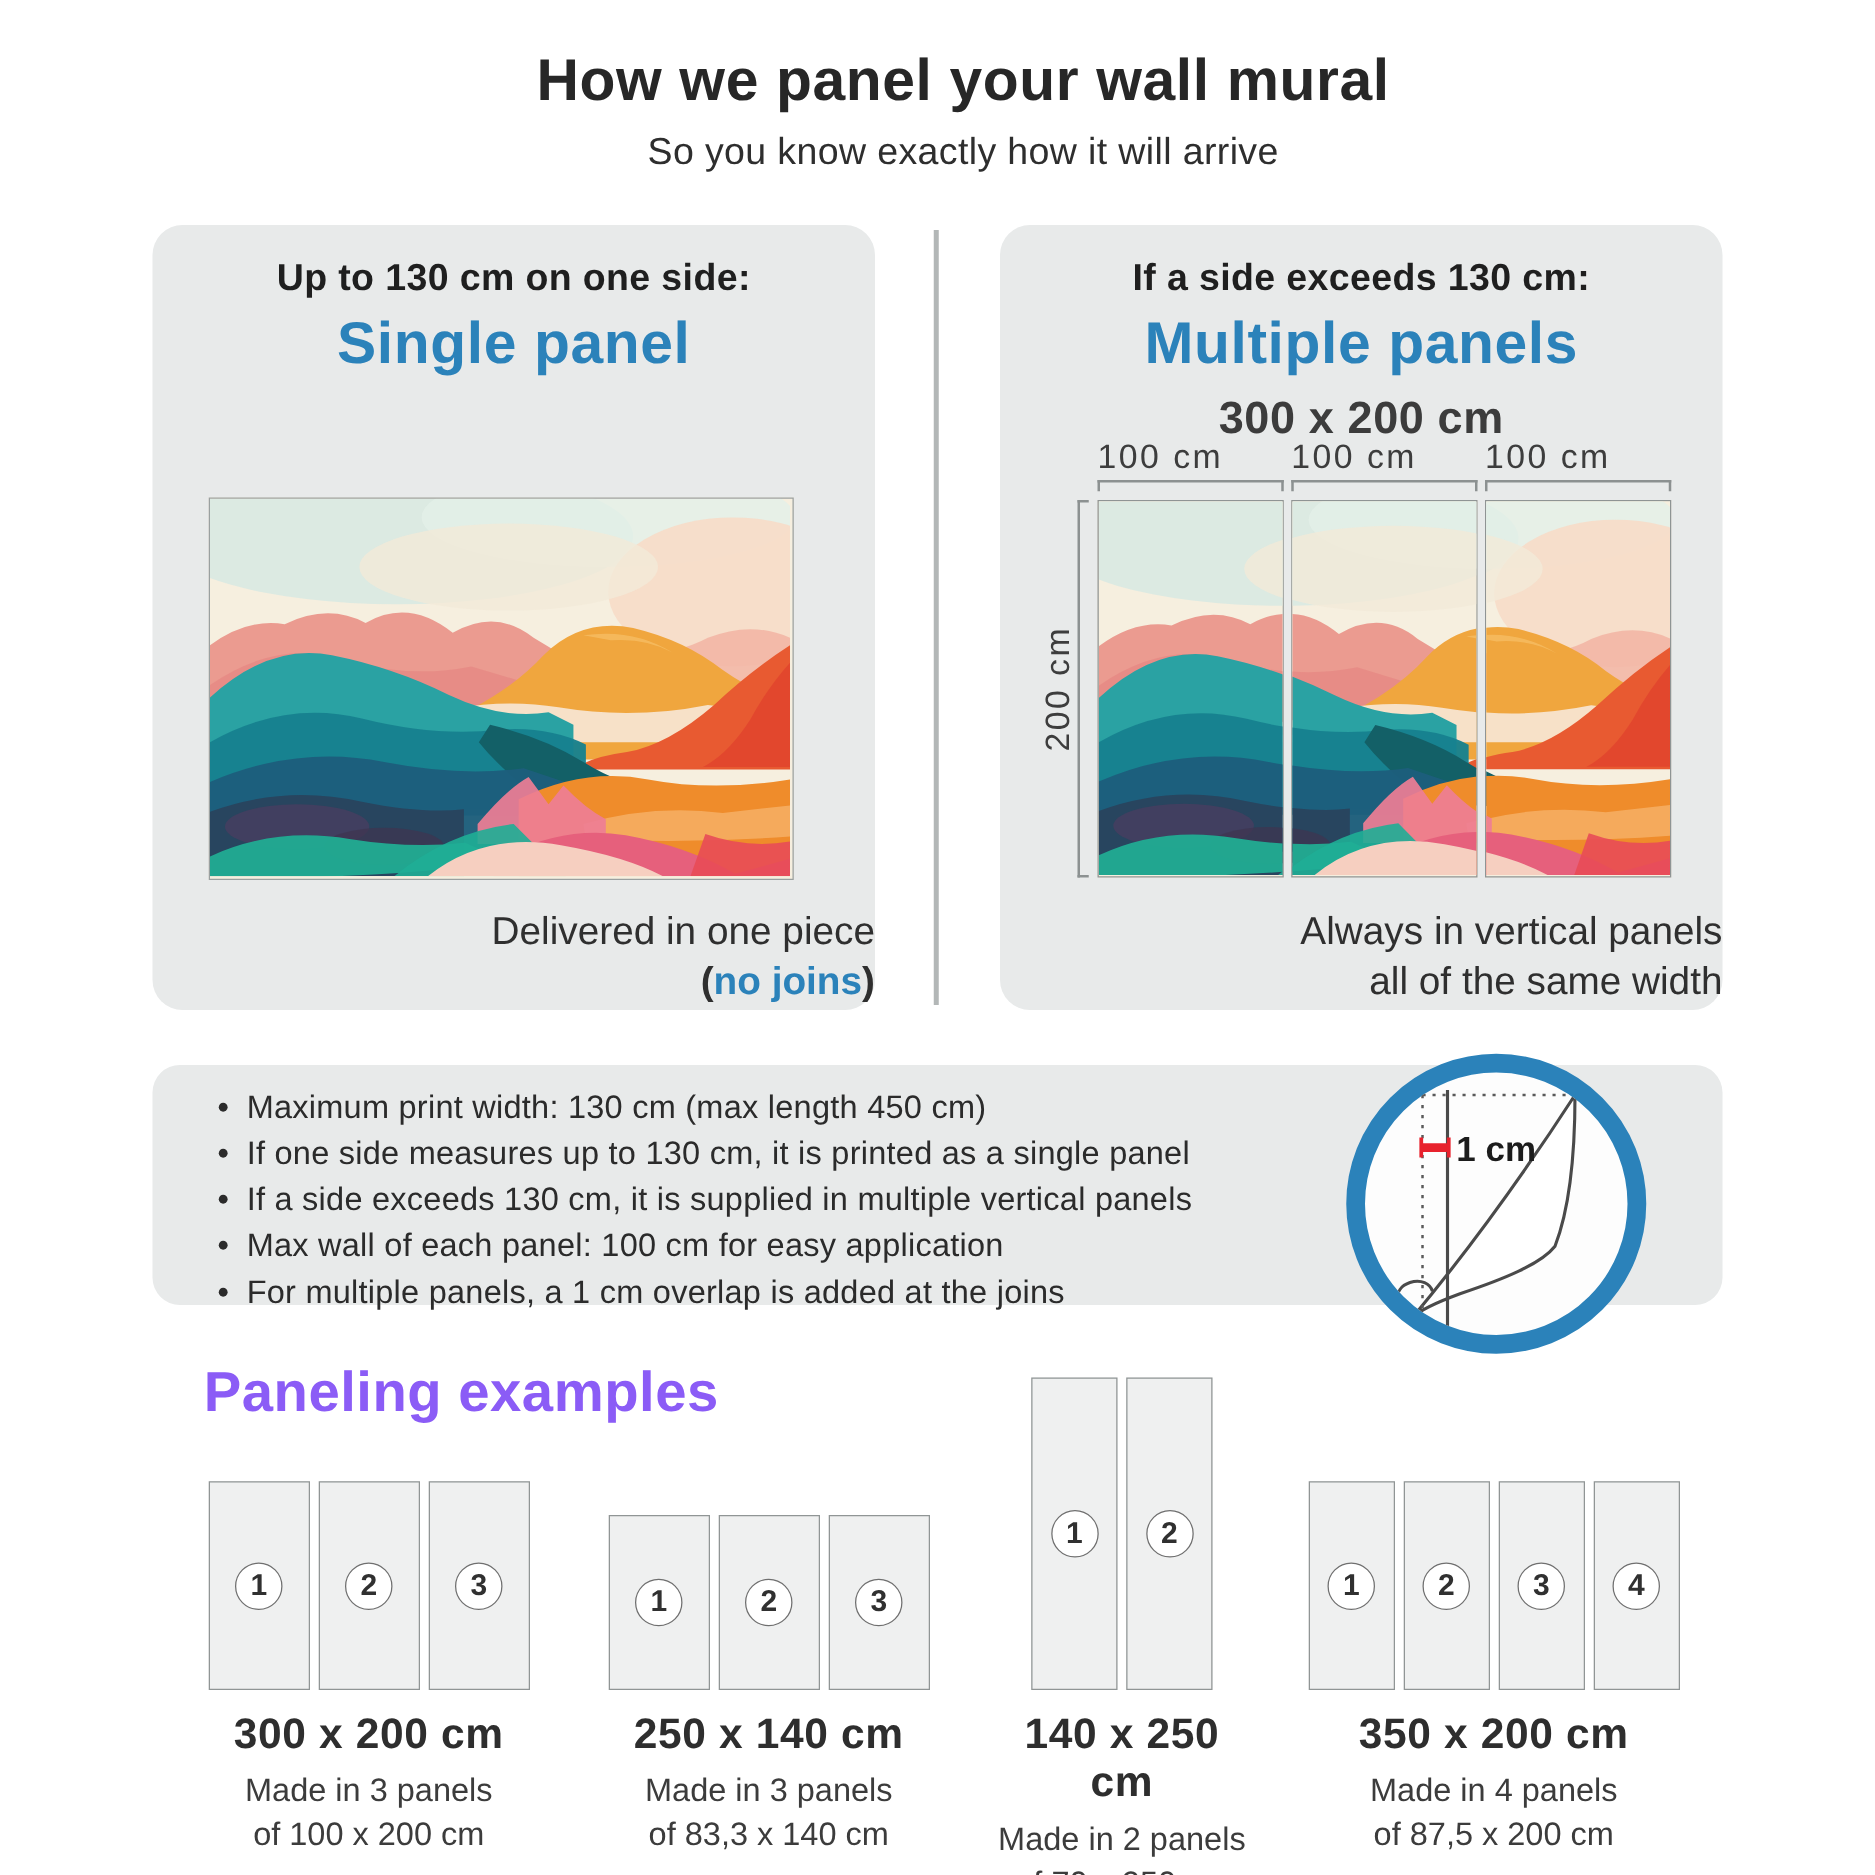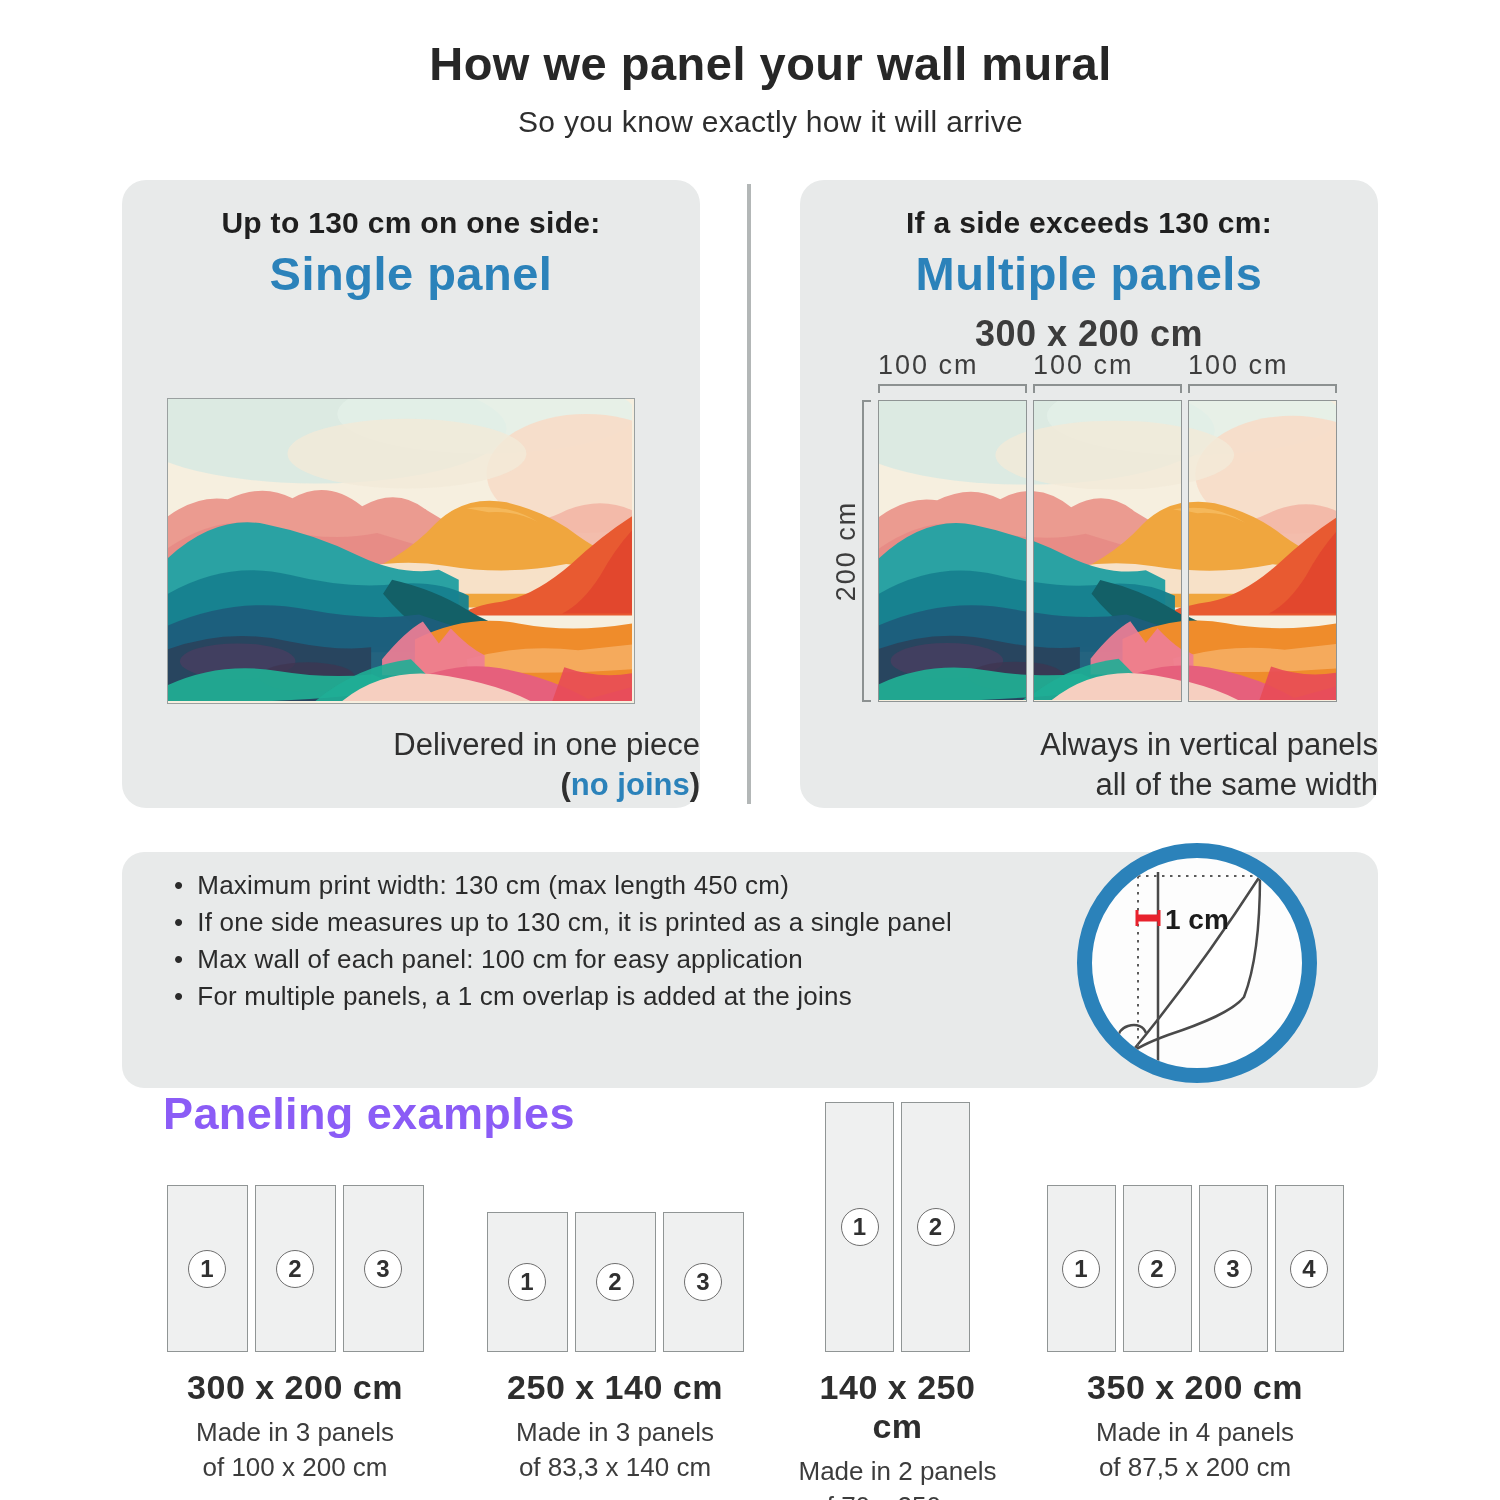--- a/index.html
+++ b/index.html
@@ -33,21 +33,21 @@
 
   
   .mlabel{position:absolute;top:170px;height:28px;font-size:27px;color:#3d3d3d;letter-spacing:2px;}
   .hbracket{position:absolute;top:204px;height:9px;border-top:2px solid #8c9191;border-left:2px solid #8c9191;border-right:2px solid #8c9191;box-sizing:border-box;}
   .vbracket{position:absolute;left:62px;top:220px;width:9px;height:302px;border-left:2px solid #8c9191;border-top:2px solid #8c9191;border-bottom:2px solid #8c9191;box-sizing:border-box;}
   .vlabel{position:absolute;left:-15px;top:357px;width:120px;height:28px;text-align:center;font-size:27px;color:#3d3d3d;letter-spacing:2px;transform:rotate(-90deg);}
   .rpanel{position:absolute;top:220px;width:149px;height:302px;border:1.5px solid #8f9494;box-sizing:border-box;overflow:hidden;background:#f6efdf;}
   .rpanel svg{display:block;}
 
   
-  .info-box{position:absolute;left:122px;top:852px;width:1256px;height:236px;background:#e8eaea;border-radius:22px;box-sizing:border-box;}
+  .info-box{position:absolute;left:122px;top:852px;width:1256px;height:192px;background:#e8eaea;border-radius:22px;box-sizing:border-box;}
   .info-box ul{margin:0;padding:15px 0 0 52px;list-style:none;}
   .info-box li{font-size:26px;line-height:37px;color:#2b2b2b;letter-spacing:.2px;}
   .info-box li::before{content:"•";margin-right:14px;color:#2b2b2b;}
 
   .overlap-badge{position:absolute;left:1077px;top:843px;width:240px;height:240px;border-radius:50%;
     border:15px solid #2b82ba;background:#fdfdfd;box-sizing:border-box;overflow:hidden;}
   .overlap-badge svg{display:block;}
 
   
   .examples-heading{position:absolute;left:163px;top:1088px;margin:0;font-size:45px;font-weight:700;color:#8b5cf6;letter-spacing:.4px;}
@@ -156,20 +156,21 @@
   <p class="caption">
     <span>Always in vertical panels</span><br>
     <span>all of the same width</span>
   </p>
 </section>
 
 <section class="info-box">
   <ul>
     <li>Maximum print width: 130 cm (max length 450 cm)</li>
     <li>If one side measures up to 130 cm, it is printed as a single panel</li>
+    <li>If a side exceeds 130 cm, it is supplied in multiple vertical panels</li>
     <li>Max wall of each panel: 100 cm for easy application</li>
     <li>For multiple panels, a 1 cm overlap is added at the joins</li>
   </ul>
 </section>
 
 <div class="overlap-badge">
   <svg width="210" height="210" viewBox="0 0 210 210" xmlns="http://www.w3.org/2000/svg">
     <path d="M168,18 C120,92 78,148 38,196 C44,190 57,184 76,177 C112,165 141,153 152,139 C164,108 168,62 168,18 Z" fill="#ffffff" stroke="#4a4a4a" stroke-width="2.5" stroke-linejoin="round"></path>
     <path d="M38,196 C24,190 21,173 36,168 C45,165 52,169 54,175" fill="none" stroke="#4a4a4a" stroke-width="2.5"></path>
     <line x1="46" y1="18" x2="46" y2="202" stroke="#5a5a5a" stroke-width="2" stroke-dasharray="2.5 5.5"></line>

